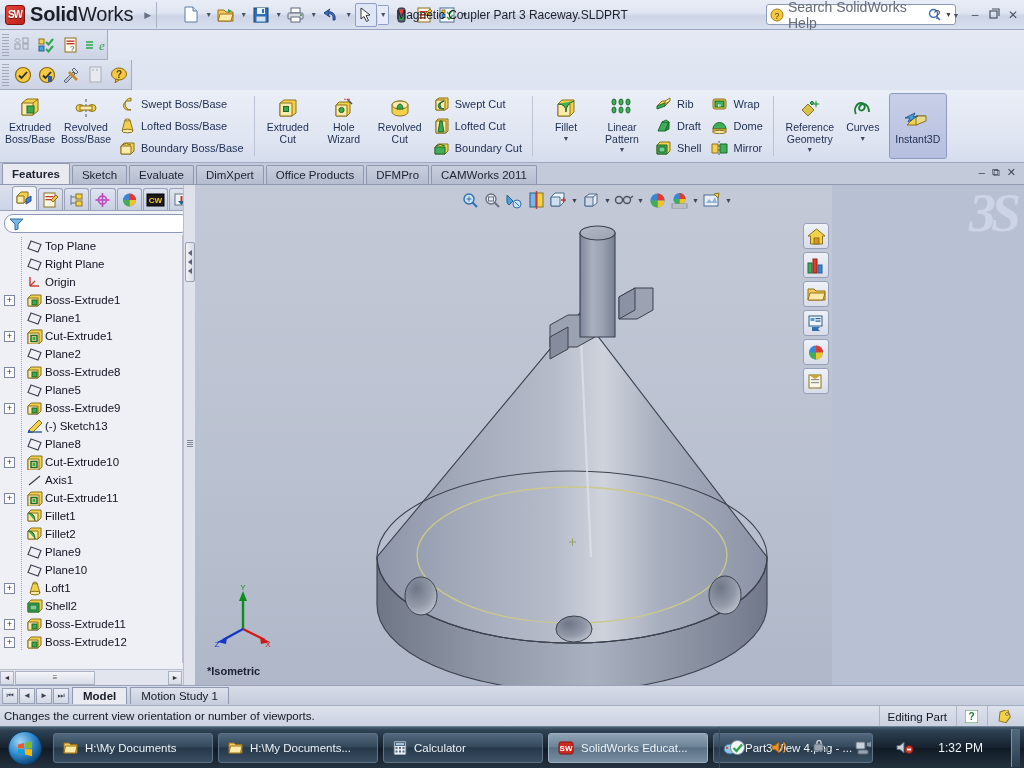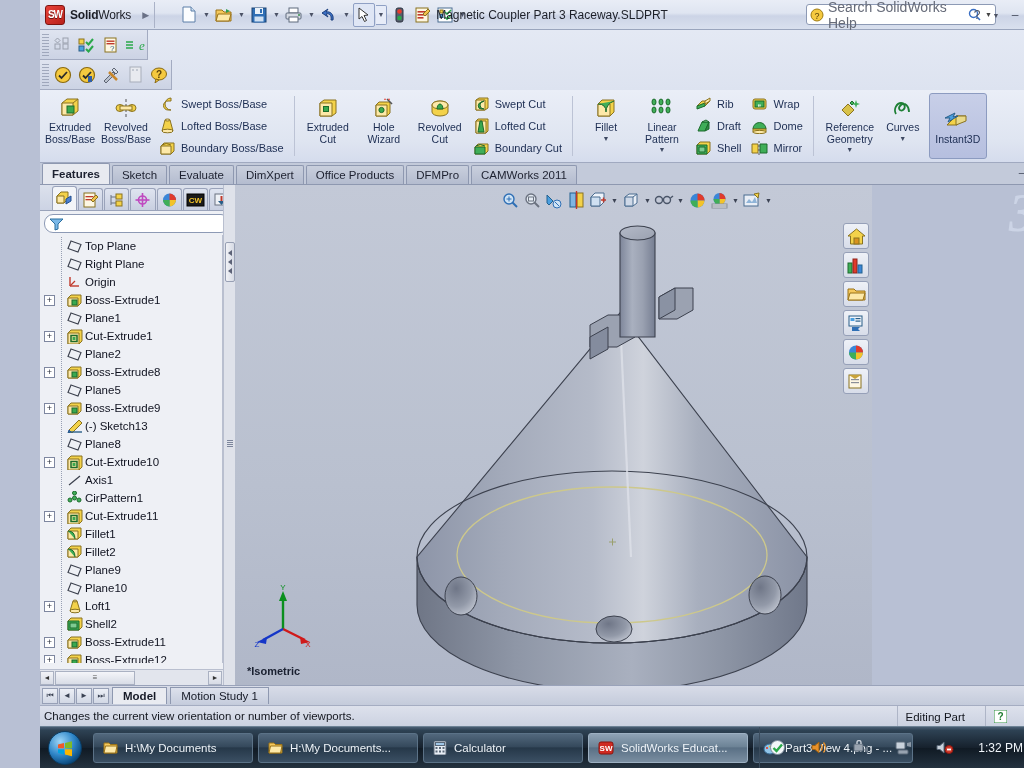--- a/index.html
+++ b/index.html
@@ -4,40 +4,40 @@
 <style>
   * { box-sizing: border-box; margin:0; padding:0; }
   html,body { width:1024px; height:768px; overflow:hidden; }
   body {
     font-family: "Liberation Sans", sans-serif;
     font-size: 11px;
     color:#20232c;
     background:#b8c0d4;
     -webkit-font-smoothing:antialiased;
   }
-  #app { position:relative; width:832px; height:768px;margin-left:40px; }
+  #app { position:relative; width:832px; height:768px; }
 
   
   .titlebar{
     position:absolute; left:0; top:0; width:1024px; height:30px;
     background:linear-gradient(to bottom,#e9edf6 0%, #dfe5f1 45%, #ccd4e6 55%, #d9e0ee 100%);
     border-bottom:1px solid #9aa5bd;
     display:flex; align-items:center;
   }
   .sw-logo{ display:flex; align-items:center; gap:5px; padding-left:5px; height:30px; }
   .sw-cube{
     width:20px;height:20px;border-radius:3px;
     background:linear-gradient(135deg,#e8433a,#b8201a);
     border:1px solid #7d1410;
     color:#fff;font-weight:bold;font-size:10px;
     display:flex;align-items:center;justify-content:center;
     text-shadow:0 1px 0 rgba(0,0,0,.5);
     letter-spacing:-1px;
   }
-  .sw-name{ font-size:12px; color:#1b1d25; letter-spacing:-.2px;}
+  .sw-name{ font-size:20px; color:#1b1d25; letter-spacing:-.2px;}
   .sw-name b{font-weight:bold;}
   .sw-name span{font-weight:normal;}
   .tb-arrow{ color:#6a7186; font-size:9px; margin-left:6px; }
   .tb-sep{ width:1px;height:26px;background:#aab2c7;margin:0 5px; }
 
   .tb-tools{ display:flex; align-items:center; gap:1px; margin-left:18px;}
   .tbi{ width:22px;height:24px;display:flex;align-items:center;justify-content:center; }
   .tbi.sel{ background:#dfe6f5; border:1px solid #8fa0c4; border-radius:2px; }
   .caret{ width:11px;height:24px;display:flex;align-items:center;justify-content:center;
           font-size:7px;color:#4b5266; }
@@ -176,21 +176,21 @@
              display:flex; align-items:center; padding-left:2px; gap:1px;}
   .navb{ width:16px;height:16px;border:1px solid #97a0b6;background:linear-gradient(to bottom,#eceff6,#d2d8e5);
          font-size:8px;display:flex;align-items:center;justify-content:center;color:#3a4considered;}
   .mtab2{ height:17px;padding:0 10px;border:1px solid #8e98b0;border-bottom:none;
           background:linear-gradient(to bottom,#dde1ec,#c6cddd);
           display:flex;align-items:center;font-size:11.5px;color:#161a27; margin-left:2px;}
   .mtab2.active{ background:#e9ebf1; font-weight:bold;}
   .statusbar{ position:absolute; left:0; bottom:42px; width:1024px; height:21px;
               background:linear-gradient(to bottom,#dde1ec,#ccd2e1); border-top:1px solid #a5adc2;
               display:flex; align-items:center; padding-left:4px; font-size:11.5px; color:#14171f;}
-  .sb-right{ position:absolute; right:4px; top:0; height:21px; display:flex; align-items:center; gap:12px;}
+  .sb-right{ position:absolute; right:4px; top:0; height:21px; display:flex; align-items:center; gap:1px;}
   .sb-cell{ height:21px; display:flex; align-items:center; padding:0 8px;
             border-left:1px solid #aeb5c7;}
 
   
   .taskbar{ position:absolute; left:0; bottom:0; width:1024px; height:42px;
             background:linear-gradient(to bottom,#4b5f74 0%, #2e4254 8%, #16212d 50%, #101a24 52%, #24323f 100%);
             border-top:1px solid #6d8295; display:flex; align-items:center; }
   .startorb{ width:46px;height:38px; margin-left:2px; display:flex;align-items:center;justify-content:center;}
   .orb{ width:34px;height:34px;border-radius:50%;
         background:radial-gradient(circle at 35% 30%, #9fd6f7 0%, #2f86c8 45%, #0d4c80 75%, #062d4e 100%);
@@ -861,33 +861,20 @@
         </div>
         <div class="trow">
           <div class="noexp"></div>
           <div class="dots"></div>
           <div class="ti">
             <svg width="15" height="13" viewBox="0 0 15 13">
               <line x1="2" y1="11" x2="13" y2="2" stroke="#3a3f4c" stroke-width="1.2"></line>
             </svg>
           </div>
           <div class="tl">Axis1</div>
-        </div>
-        <div class="trow">
-          <div class="noexp"></div>
-          <div class="dots"></div>
-          <div class="ti">
-            <svg width="15" height="14" viewBox="0 0 15 14">
-              <circle cx="7.5" cy="7" r="2" fill="#3fae58" stroke="#1d6b2c"></circle>
-              <circle cx="7.5" cy="2" r="2" fill="#3fae58" stroke="#1d6b2c"></circle>
-              <circle cx="12" cy="9" r="2" fill="#3fae58" stroke="#1d6b2c"></circle>
-              <circle cx="3" cy="9" r="2" fill="#3fae58" stroke="#1d6b2c"></circle>
-            </svg>
-          </div>
-          <div class="tl">CirPattern1</div>
         </div>
         <div class="trow">
           <div class="exp">+</div>
           <div class="dots"></div>
           <div class="ti">
             <svg width="16" height="15" viewBox="0 0 16 15">
               <path d="M1 4l3-3h11v11l-3 3H1z" fill="#f3d24a" stroke="#8a7320"></path>
               <path d="M1 4h11v11H1z" fill="#fde9a8" stroke="#8a7320"></path>
               <rect x="4" y="6.5" width="6" height="6" fill="none" stroke="#1d6b2c" stroke-width="1.5"></rect>
               <rect x="5.5" y="8" width="3" height="3" fill="#39a94f"></rect>

